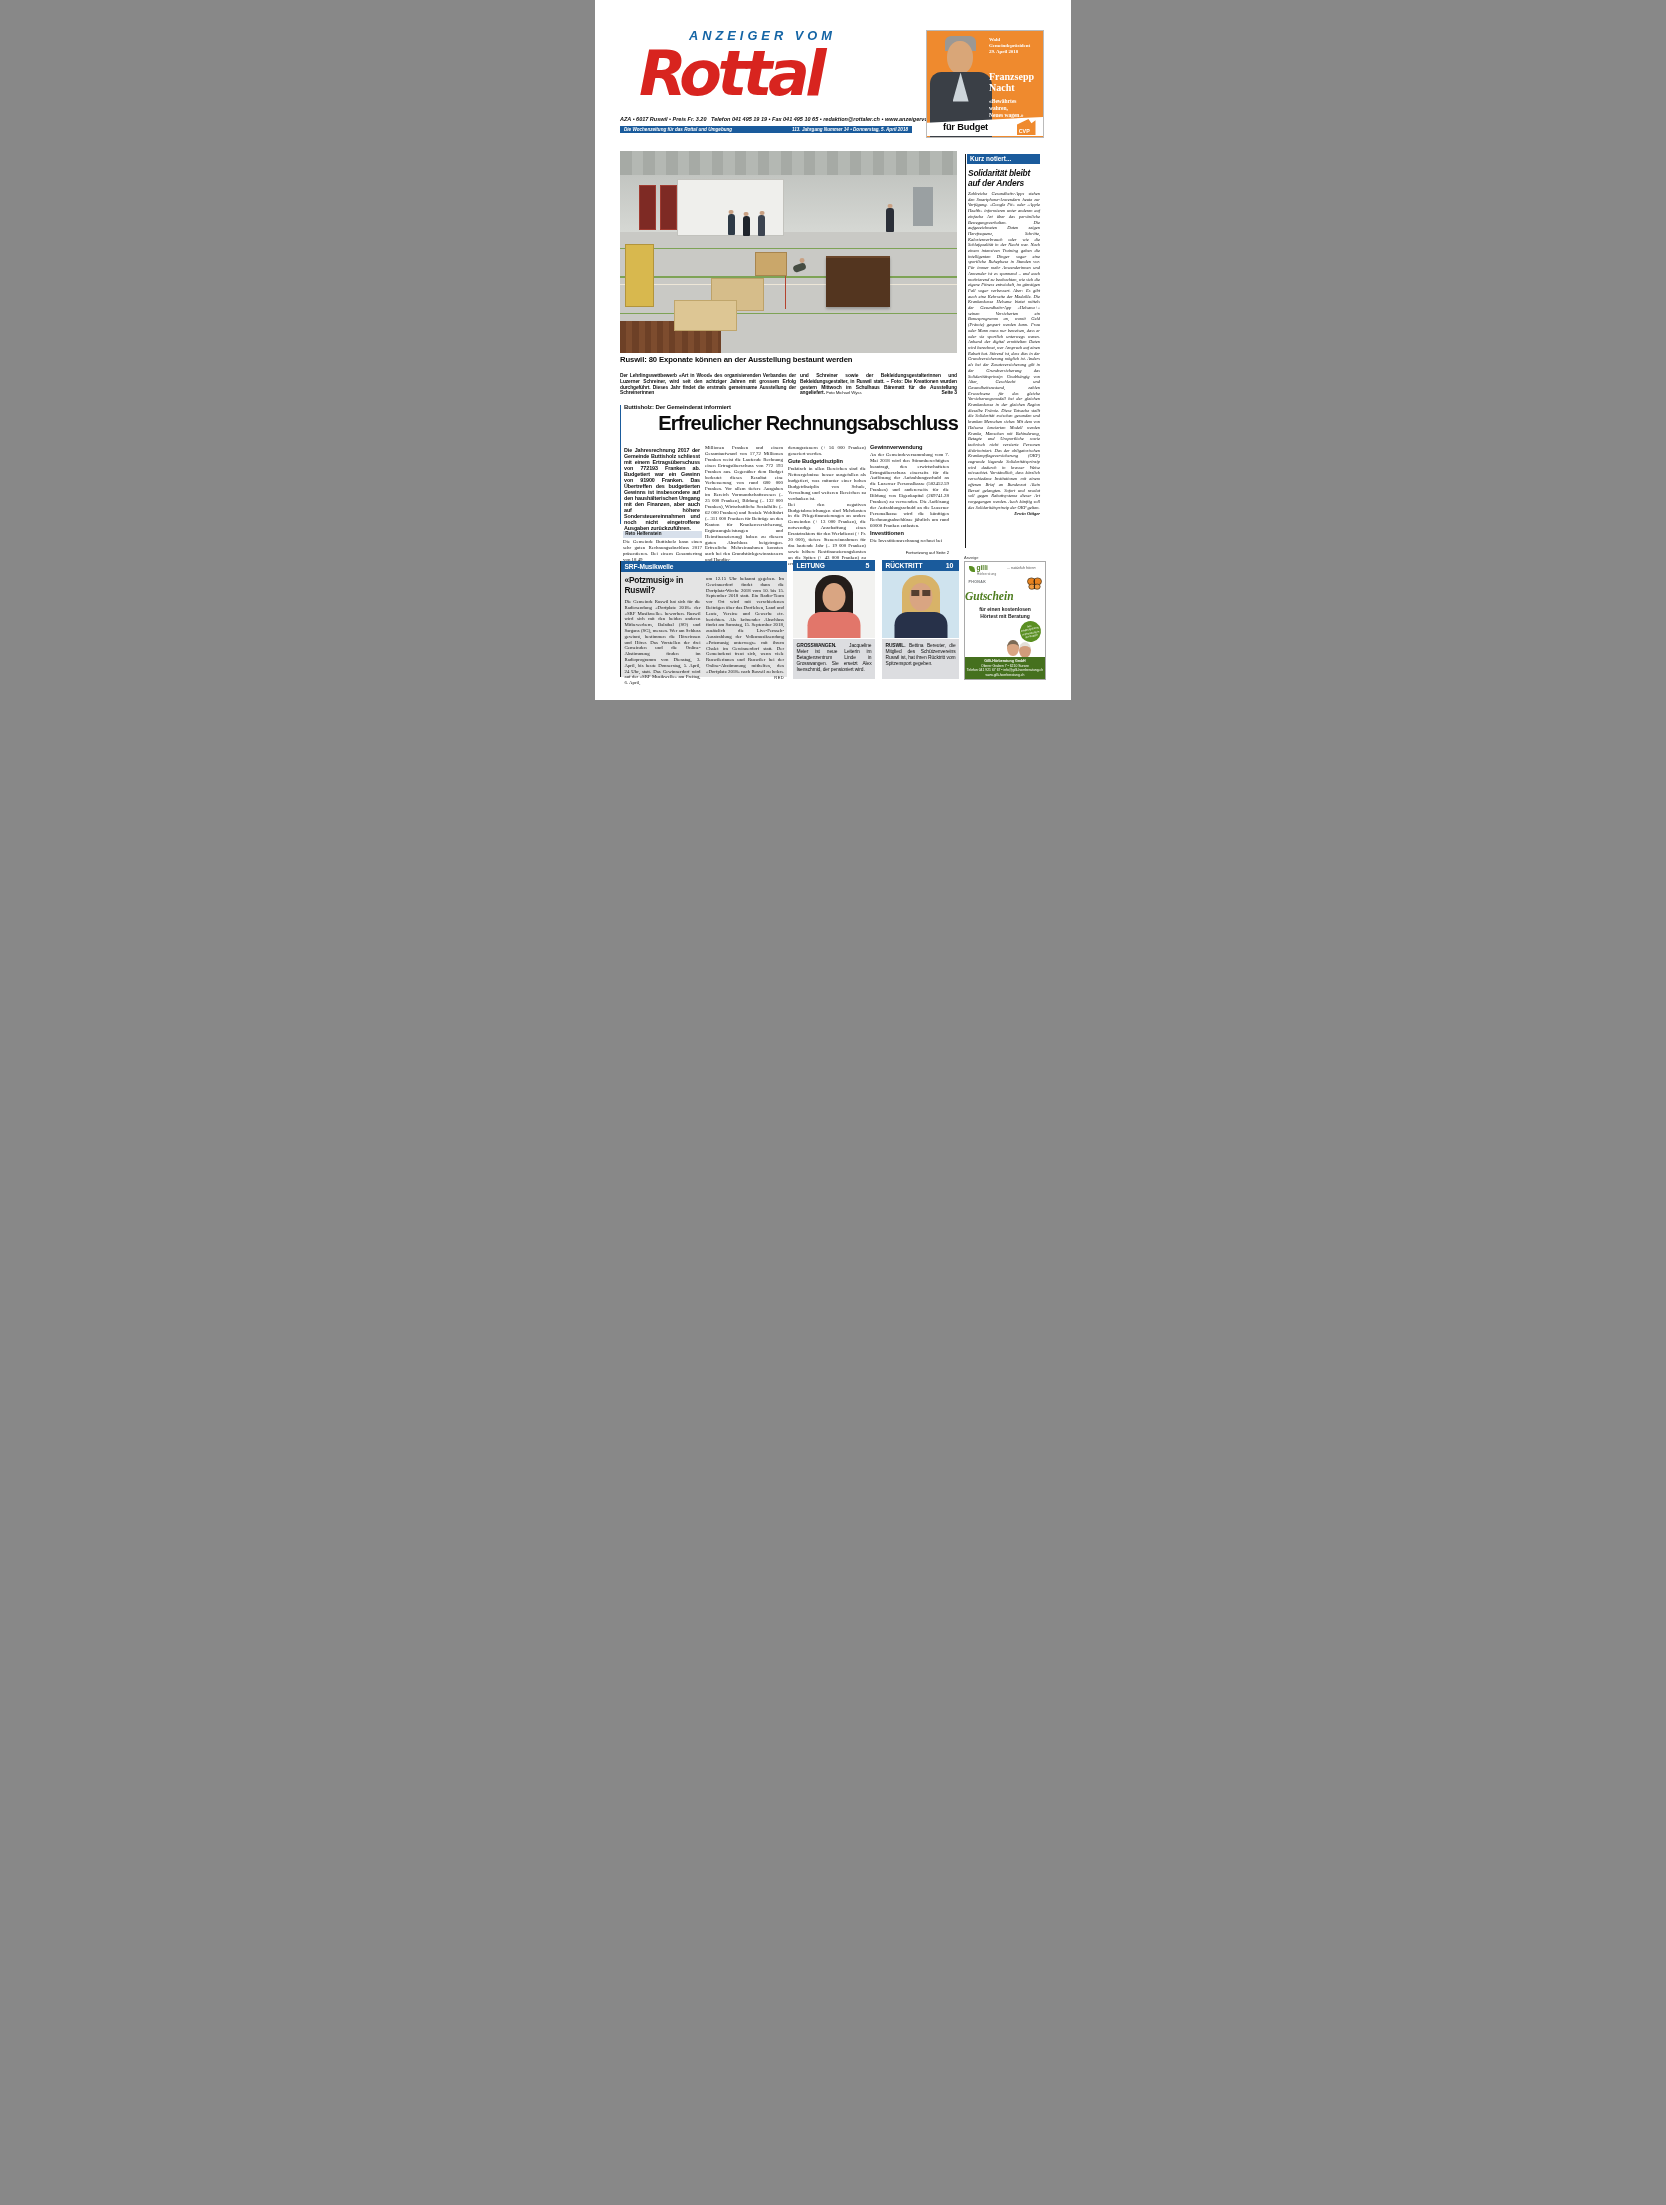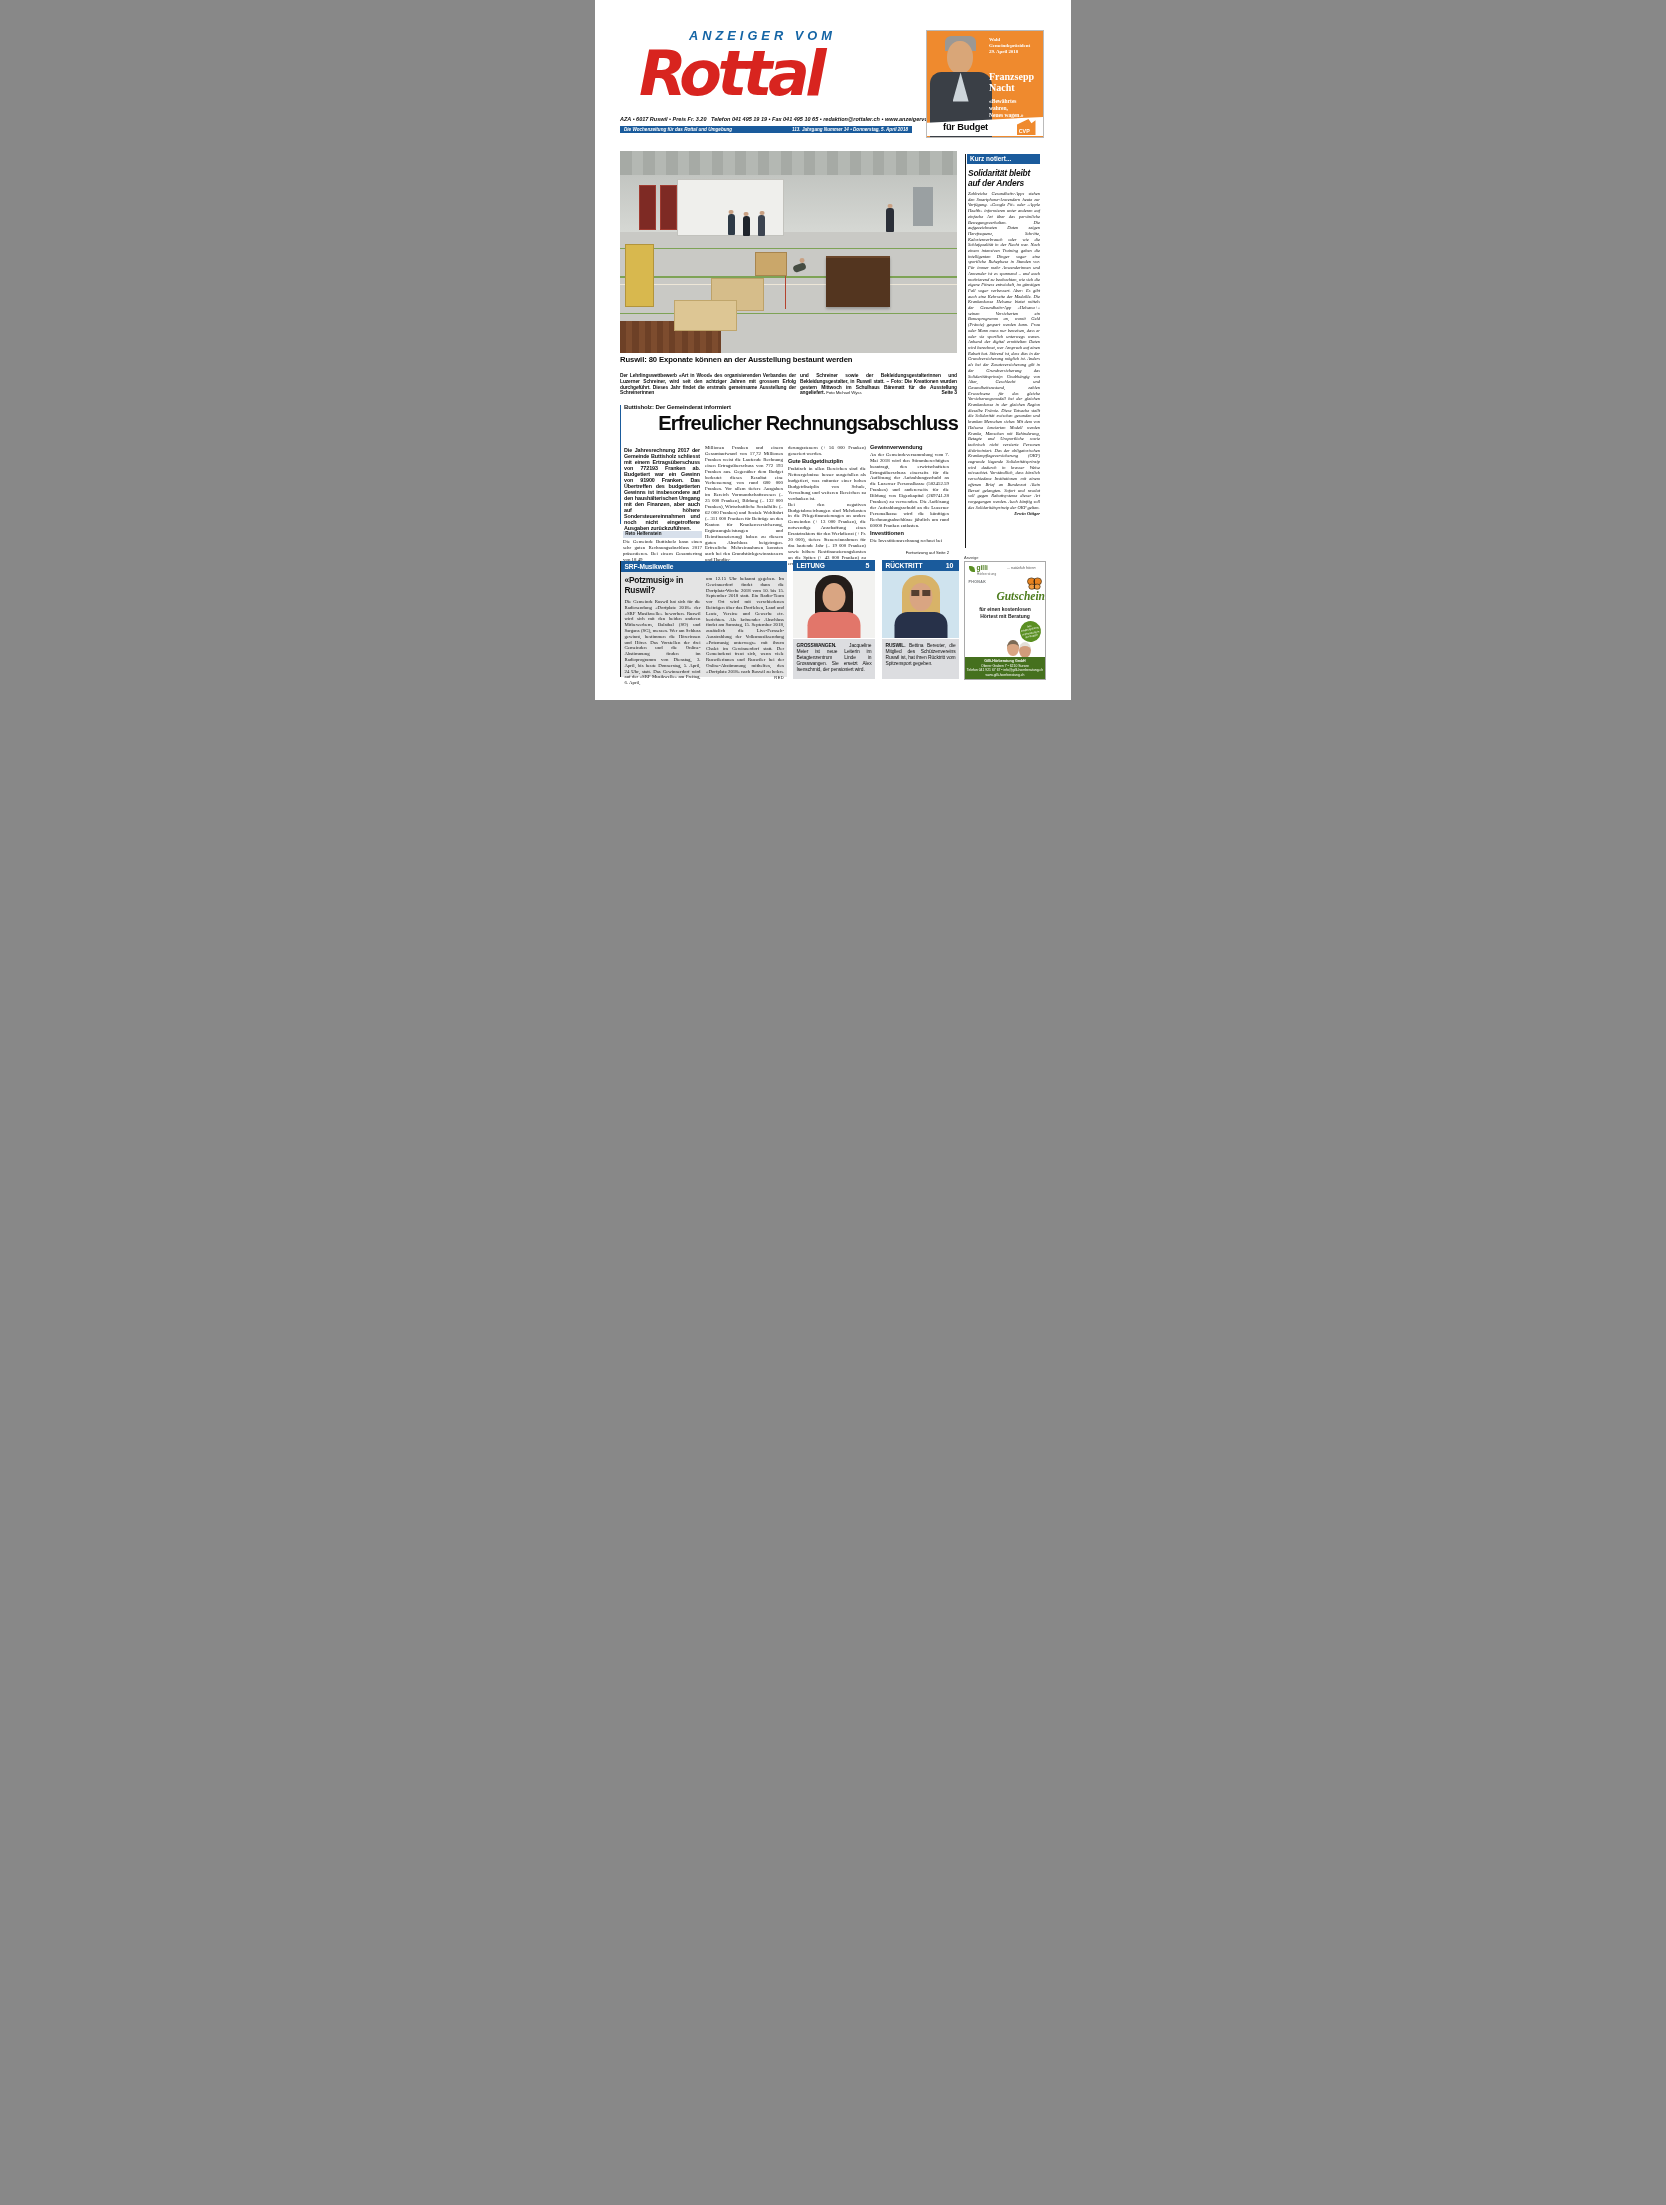--- a/index.html
+++ b/index.html
@@ -116,21 +116,21 @@
            border-left:8px solid rgba(40,30,20,.75);border-right:8px solid rgba(40,30,20,.75);box-sizing:border-box;}
 
   
   .anz-label{left:369px;top:555px;font-size:4px;color:#444;}
   .gilli{left:369px;top:561px;width:80px;height:117px;background:#fff;border:0.4px solid #a9a9a9;overflow:hidden;}
   .g-logoleaf{left:3.5px;top:3.5px;width:6.2px;height:6.2px;background:#5a8f22;border-radius:0 4.4px 0 4.4px;}
   .g-brand{left:11.5px;top:2.2px;font-size:6.6px;font-weight:bold;color:#4e7d1f;}
   .g-brandsub{left:12px;top:9.7px;font-size:3.1px;color:#666;letter-spacing:0.2px;}
   .g-tag{left:42px;top:4.4px;font-size:3.7px;font-style:italic;color:#555;}
   .g-phonak{left:3.5px;top:17.6px;font-size:3.5px;font-weight:bold;color:#6b6f72;letter-spacing:0.4px;}
-  .g-title{left:0;top:28px;width:100%;text-align:right;font-family:"Liberation Serif",serif;font-style:italic;
+  .g-title{left:0;top:28px;width:100%;text-align:left;font-family:"Liberation Serif",serif;font-style:italic;
            font-weight:bold;font-size:11.5px;color:#4e7d1f;}
   .g-offer{left:0;width:100%;text-align:center;font-weight:bold;font-size:5px;color:#222;}
   .g-o1{top:44px;} .g-o2{top:51px;}
   .g-badge{left:55px;top:59px;width:21px;height:21px;border-radius:50%;background:#5a8f22;color:#fff;
            font-size:2.6px;line-height:3.1px;text-align:center;display:flex;align-items:center;justify-content:center;
            transform:rotate(-12deg);padding:1.3px;box-sizing:border-box;}
   .g-p1{left:42px;top:78px;width:11.5px;height:11.5px;border-radius:50%;background:#d9a582;border-top:4px solid #7c6a55;}
   .g-p2{left:54px;top:80px;width:12.3px;height:12.3px;border-radius:50%;background:#d29c7c;border-top:4px solid #e4e0da;}
   .g-band{left:0;top:95px;width:100%;height:22px;background:#45701e;color:#fff;text-align:center;
           font-size:3.4px;line-height:4.6px;padding-top:2.2px;box-sizing:border-box;}

